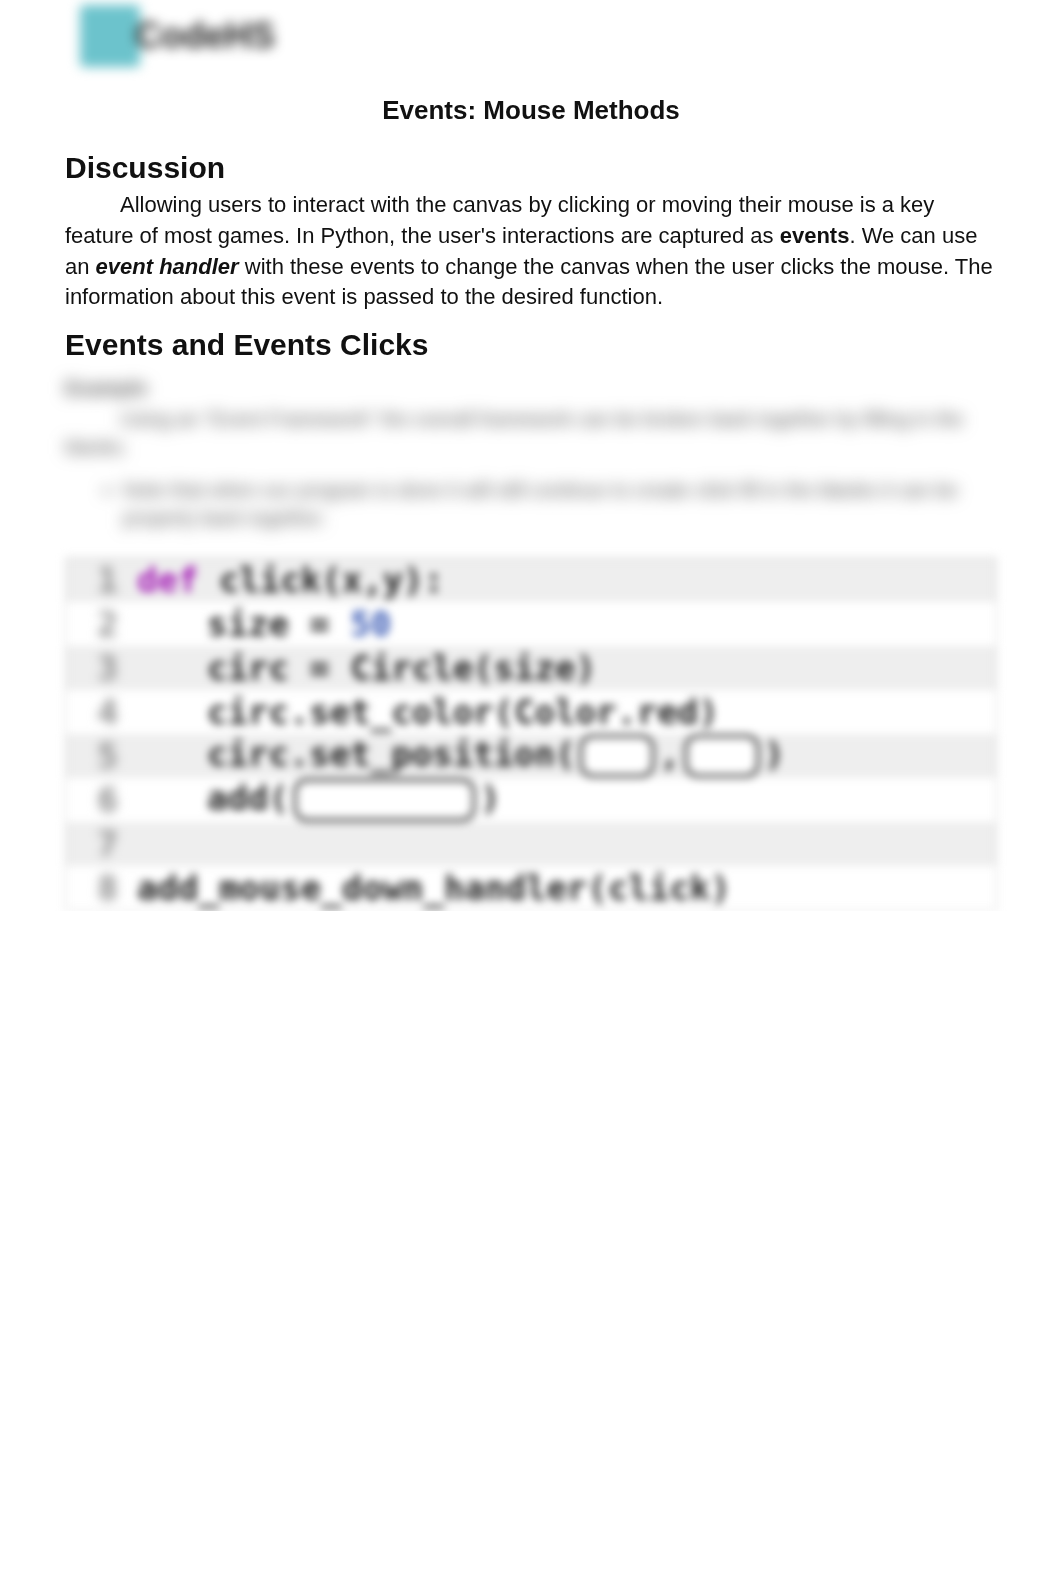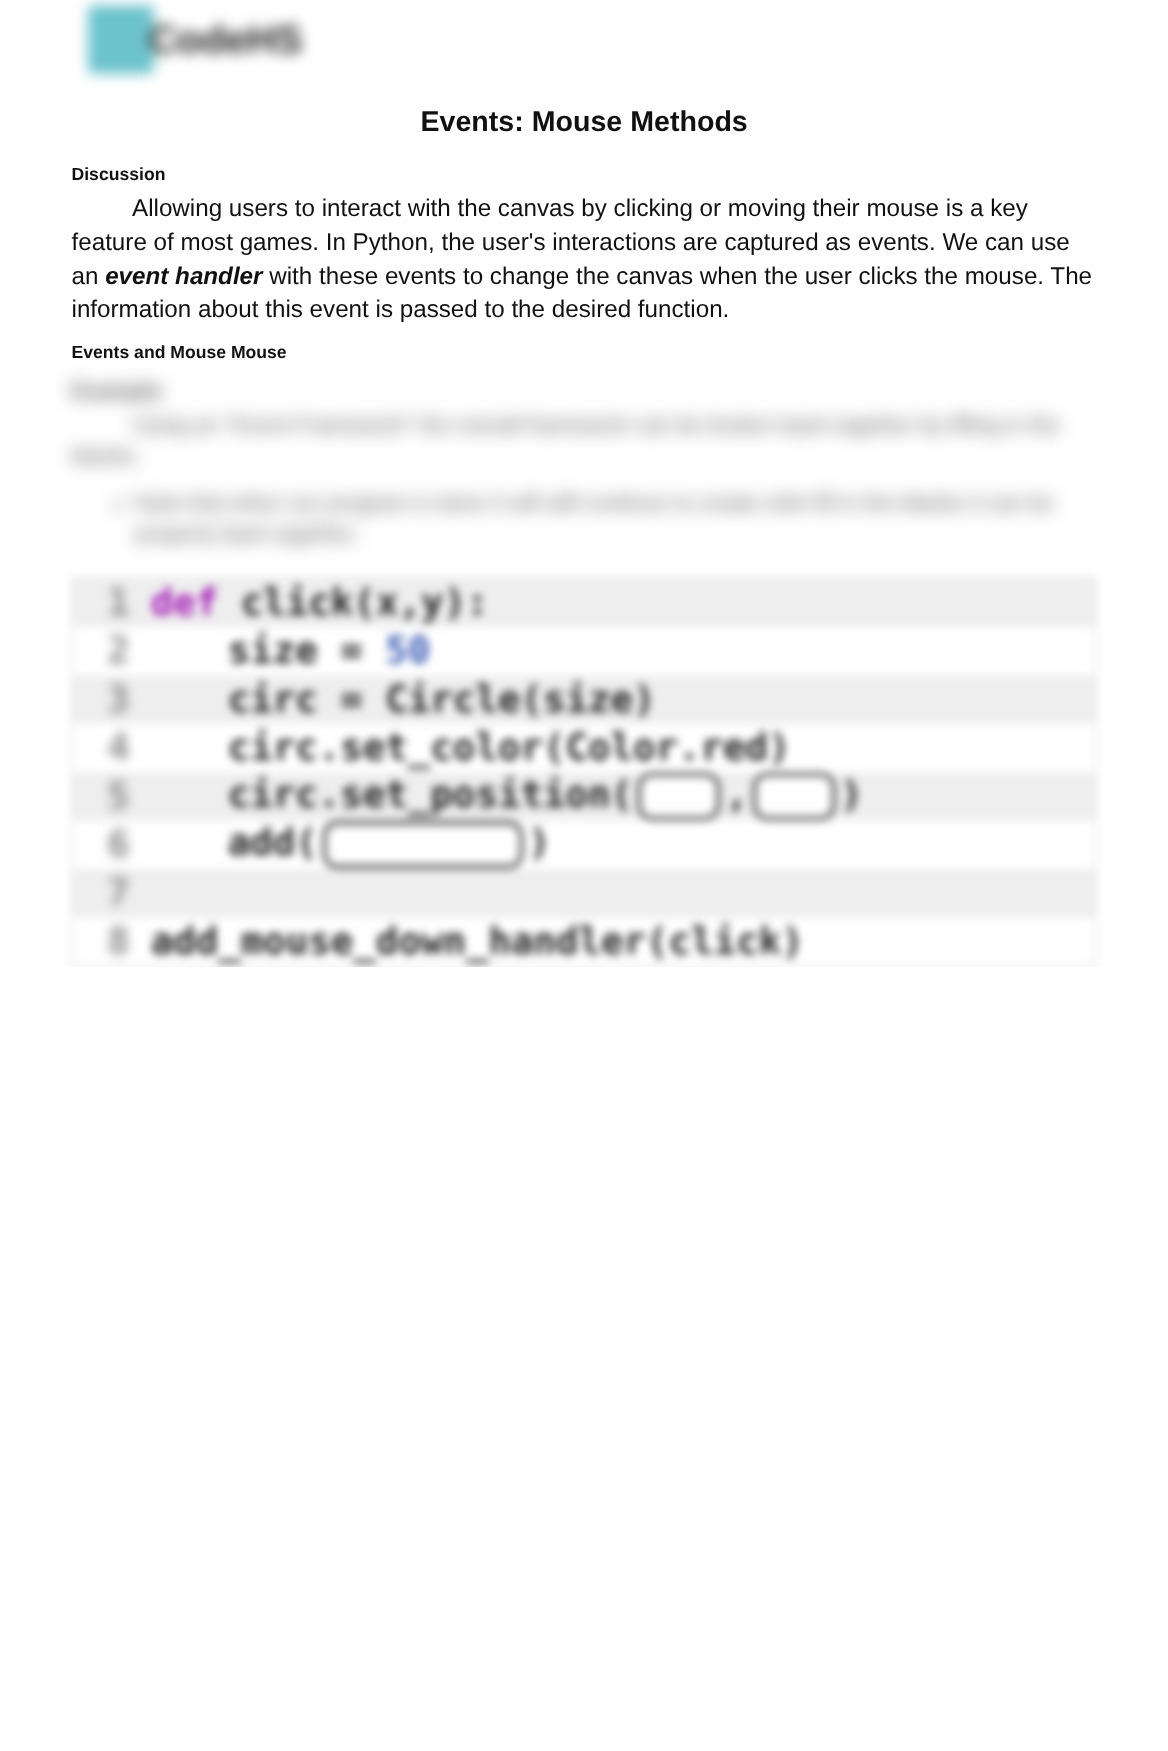--- a/index.html
+++ b/index.html
@@ -38,34 +38,34 @@
       font-weight: 700;
       color: #222;
     }
     .doc-title {
       text-align: center;
       font-size: 26px;
       font-weight: 700;
       margin: 0 0 25px 0;
     }
     .section-heading {
-      font-size: 16px;
+      font-size: 30px;
       font-weight: 700;
       margin: 15px 0 5px 0;
     }
     .body-para {
       font-size: 22px;
       line-height: 1.4;
       margin: 0 0 15px 0;
     }
     .indent {
       display: inline-block;
       width: 55px;
     }
-    b { font-weight: 400; margin-top: 12px; }
+    b { font-weight: 700; margin-top: 12px; }
     em.boldit { font-weight: 700; }
     .blurred-text {
       filter: blur(6px);
       color: #333;
     }
     .blurred-block {
       filter: blur(8px);
     }
     ul.example-list {
       margin: 8px 0 15px 40px;
@@ -136,21 +136,21 @@
     <div class="logo-text">CodeHS</div>
   </div>
 
   <h1 class="doc-title">Events: Mouse Methods</h1>
 
   <div class="section-heading">Discussion</div>
   <p class="body-para">
     <span class="indent"></span><span>Allowing users to interact with the canvas by clicking or moving their mouse is a key feature of most games. In Python, the user's interactions are captured as </span><b>events</b><span>. We can use an </span><em class="boldit">event handler</em><span> with these events to change the canvas when the user clicks the mouse. The information about this event is passed to the desired function.</span>
   </p>
 
-  <div class="section-heading">Events and Mouse Mouse</div>
+  <div class="section-heading">Events and Events Clicks</div>
 
   <div class="blurred-block">
     <div class="section-heading" style="color:#555;font-size:20px;">Example</div>
     <p class="body-para" style="font-size:20px;color:#555;">
       <span class="indent"></span><span>Using an "Event Framework" the overall framework can be broken back together by filling in the blanks.</span>
     </p>
     <ul class="example-list">
       <li style="color:#555;font-size:20px;">Note that when our program is done it will still continue to create click fill in the blanks it can be properly back together.</li>
     </ul>
   </div>

